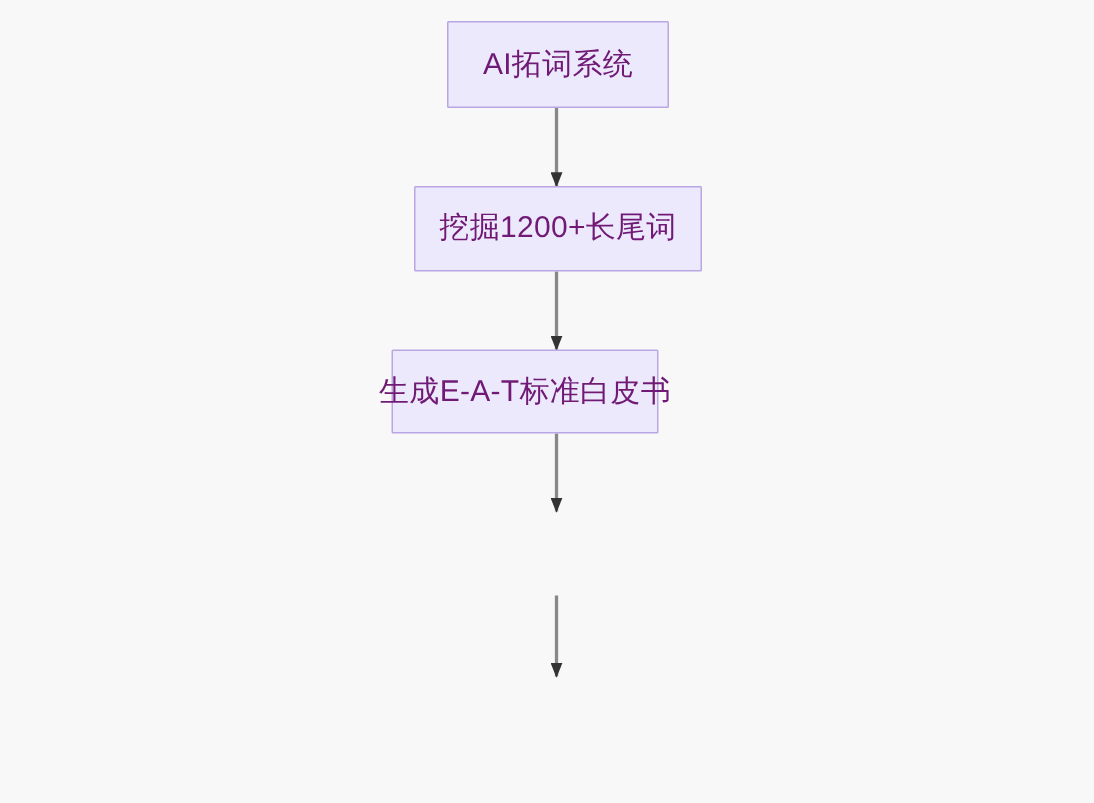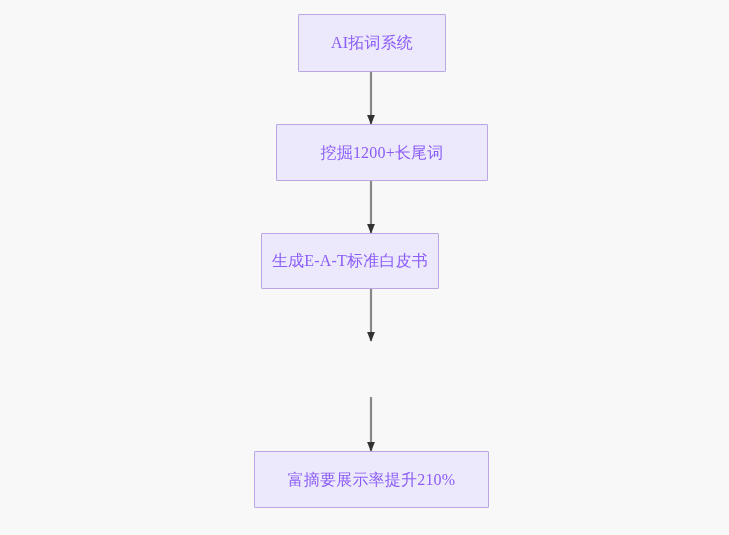--- a/index.html
+++ b/index.html
@@ -32,27 +32,26 @@
     box-sizing: border-box;
     background: #ece9fd;
     border: 1px solid #b9a6e3;
     border-radius: 1px;
     display: flex;
     align-items: center;
     justify-content: center;
     text-align: center;
   }
   .node-label {
-    font-size: 16px;
+    font-size: 20px;
     line-height: 1.35;
-    color: #8b5cf6;
+    color: #701a75;
     letter-spacing: 0.2px;
     white-space: nowrap;
     font-weight: 400;
-    font-family: Liberation Serif, serif;
   }
 </style>
 </head>
 <body>
 
 <div id="flowchart">
 
   <svg class="edge-layer" width="729" height="535" viewBox="0 0 729 535">
     <defs>
       <marker id="arrowhead" markerWidth="10" markerHeight="8" refX="9.2" refY="4" orient="auto" markerUnits="userSpaceOnUse">
@@ -63,26 +62,23 @@
     <line x1="371" y1="72" x2="371" y2="124" stroke="#888888" stroke-width="2.2" marker-end="url(#arrowhead)"></line>
     <line x1="371" y1="181" x2="371" y2="233" stroke="#888888" stroke-width="2.2" marker-end="url(#arrowhead)"></line>
     <line x1="371" y1="289" x2="371" y2="341" stroke="#888888" stroke-width="2.2" marker-end="url(#arrowhead)"></line>
     <line x1="371" y1="397" x2="371" y2="451" stroke="#888888" stroke-width="2.2" marker-end="url(#arrowhead)"></line>
   </svg>
 
   <div class="node" style="left:298px; top:14px; width:148px; height:58px;">
     <span class="node-label">AI拓词系统</span>
   </div>
 
-  <div class="node" style="left:276px; top:124px; width:212px; height:57px;">
+  <div class="node" style="left:276px; top:124px; width:192px; height:57px;">
     <span class="node-label">挖掘1200+长尾词</span>
   </div>
 
   <div class="node" style="left:261px; top:233px; width:178px; height:56px;">
     <span class="node-label">生成E-A-T标准白皮书</span>
   </div>
 
 
-  <div class="node" style="left:254px; top:451px; width:235px; height:57px;">
-    <span class="node-label">富摘要展示率提升210%</span>
-  </div>
 
 </div>
 
 </body></html>

